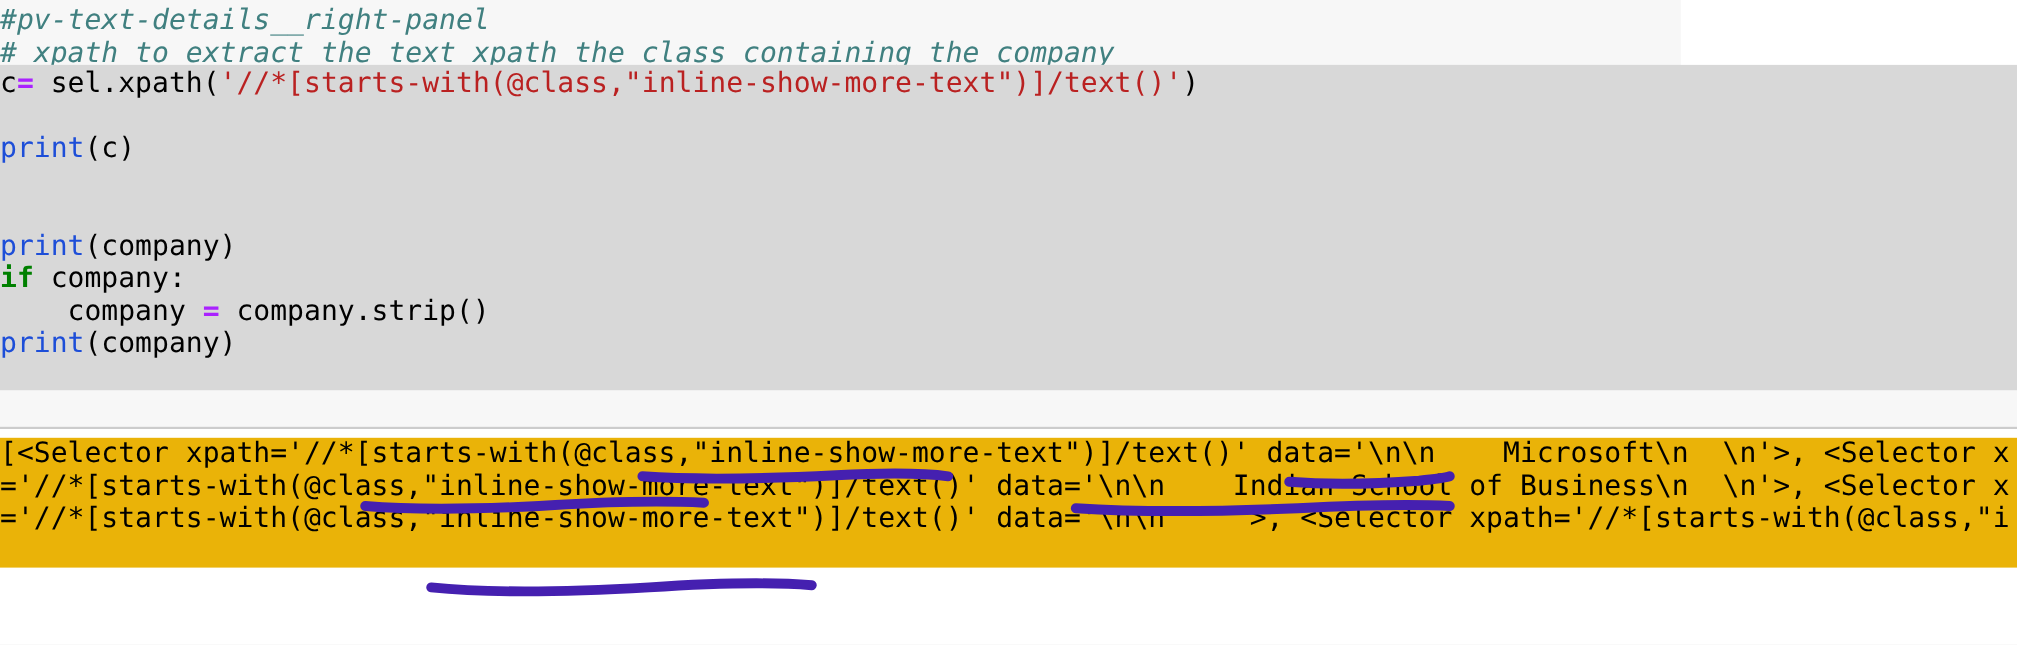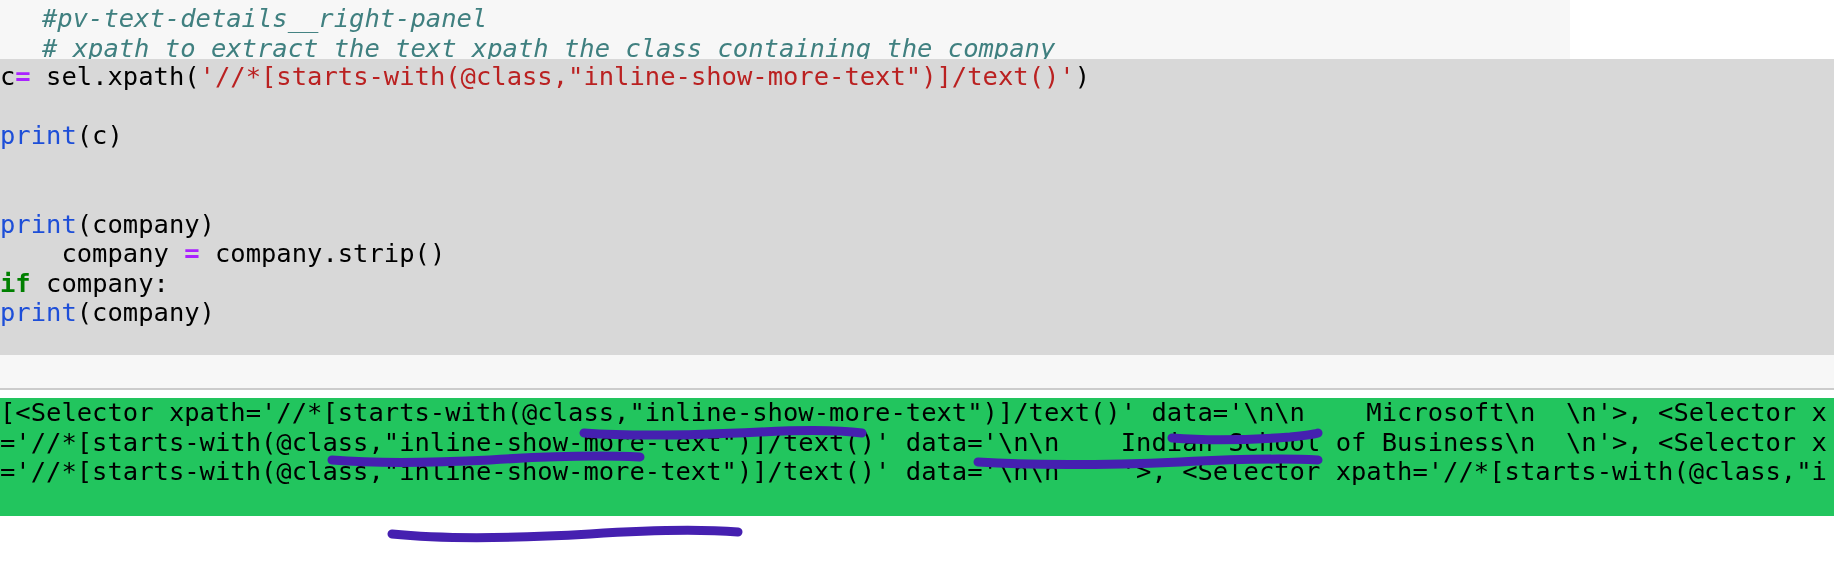--- a/index.html
+++ b/index.html
@@ -13,21 +13,20 @@
   }
   #root { position: relative; width: 1834px; height: 586px; }
 
   
   .comment-block {
     position: absolute;
     left: 0; top: 0;
     width: 1528px;
     background: #f7f7f7;
     padding-top: 4px;
-    padding-left: 42px;
   }
   .code-line {
     font-family: "DejaVu Sans Mono", monospace;
     font-size: 25.5px;
     line-height: 29.5px;
     white-space: pre;
     color: #000000;
     letter-spacing: 0px;
   }
   .cmt { color: #408080; font-style: italic; }
@@ -70,21 +69,21 @@
     left: 0; top: 388px;
     width: 1834px; height: 2px;
     background: #cccccc;
   }
 
   
   .output-area {
     position: absolute;
     left: 0; top: 398px;
     width: 1834px;
-    background: #22c55e;
+    background: #eab308;
   }
   .out-line {
     font-family: "DejaVu Sans Mono", monospace;
     font-size: 25.5px;
     line-height: 29.5px;
     white-space: pre;
     color: #000000;
   }
 
   
@@ -107,22 +106,22 @@
 
   <div class="code-area">
     <div class="sel-bg"></div>
     <div class="code-lines" id="code-lines">
         <div class="code-line"><span class="pln">c</span><span class="op">=</span><span class="pln"> sel.xpath(</span><span class="str">'//*[starts-with(@class,"inline-show-more-text")]/text()'</span><span class="pln">)</span></div>
         <div class="code-line">&nbsp;</div>
         <div class="code-line"><span class="fn">print</span><span class="pln">(c)</span></div>
         <div class="code-line">&nbsp;</div>
         <div class="code-line">&nbsp;</div>
         <div class="code-line"><span class="fn">print</span><span class="pln">(company)</span></div>
+        <div class="code-line"><span class="kw">if</span><span class="pln"> company:</span></div>
         <div class="code-line"><span class="pln">    company </span><span class="op">=</span><span class="pln"> company.strip()</span></div>
-        <div class="code-line"><span class="kw">if</span><span class="pln"> company:</span></div>
         <div class="code-line"><span class="fn">print</span><span class="pln">(company)</span></div>
       </div>
   </div>
 
   <div class="cell-gap"></div>
   <div class="divider"></div>
 
   <div class="output-area">
     <div class="out-line">[&lt;Selector xpath='//*[starts-with(@class,"inline-show-more-text")]/text()' data='\n\n    Microsoft\n  \n'&gt;, &lt;Selector x</div>
     <div class="out-line">='//*[starts-with(@class,"inline-show-more-text")]/text()' data='\n\n    Indian School of Business\n  \n'&gt;, &lt;Selector x</div>

